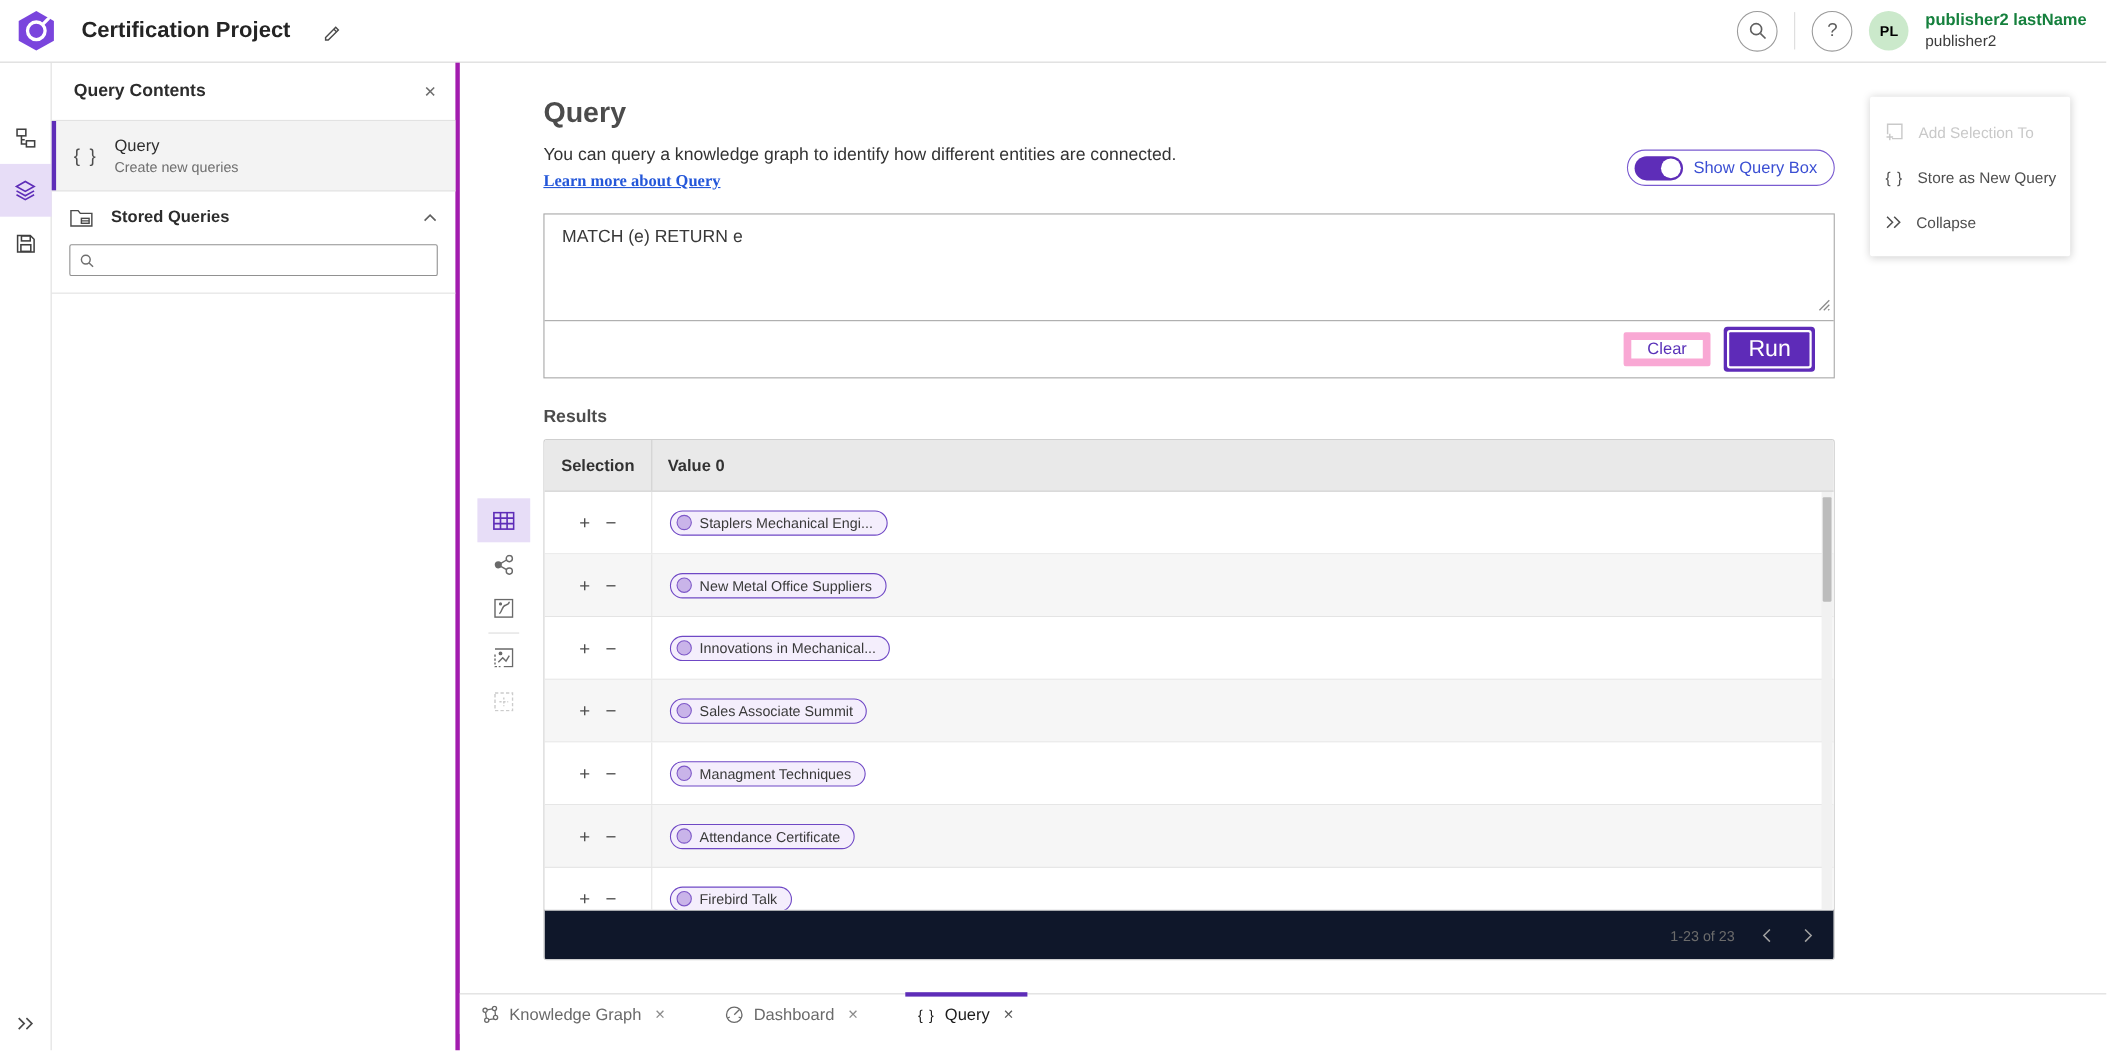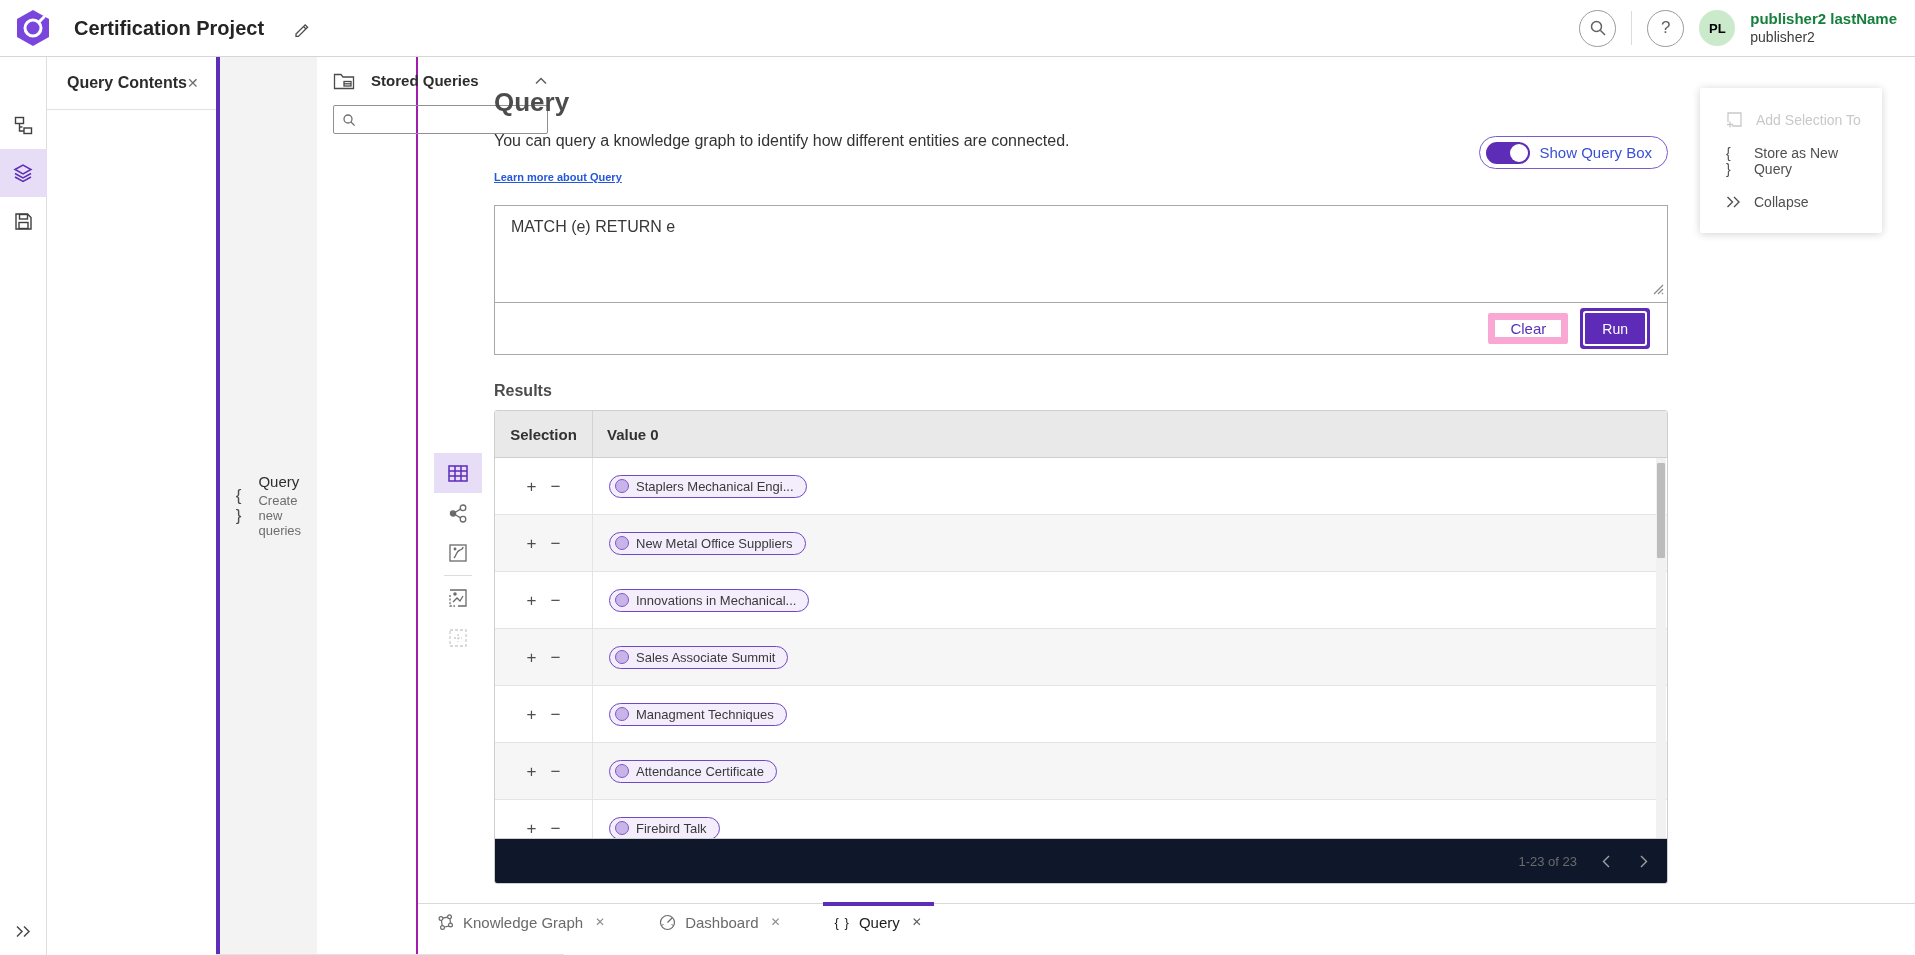--- a/index.html
+++ b/index.html
@@ -22,21 +22,21 @@
 
   
   .shell { position:absolute; top:57px; left:0; right:0; bottom:0; display:flex; }
 
   .rail { width:47px; flex:none; border-right:1px solid #dedede; display:flex; flex-direction:column; align-items:center; padding-top:44px; }
   .rail-item { width:47px; height:48px; display:flex; align-items:center; justify-content:center; color:#3f3f3f; cursor:pointer; }
   .rail-item.selected { background:#e7ddf7; color:#5e2db8; }
   .rail-expand { margin-top:auto; margin-bottom:13px; color:#4a4a4a; cursor:pointer; }
 
   
-  .panel { width:371px; flex:none; border-right:2px solid #a21caf; display:flex; flex-direction:row; }
+  .panel { width:371px; flex:none; border-right:4px solid #a21caf; display:flex; flex-direction:column; }
   .panel-header { height:53px; flex:none; display:flex; align-items:center; justify-content:space-between; padding:0 17px 0 20px; border-bottom:1px solid #e2e2e2; }
   .panel-title { font-size:16px; font-weight:700; color:#2c2c2c; }
   .close-x { color:#6e6e6e; font-size:14px; cursor:pointer; }
   .panel-item { position:relative; display:flex; align-items:center; gap:15px; padding:14px 16px 14px 20px; background:#f3f3f3; border-bottom:1px solid #e2e2e2; cursor:pointer; }
   .panel-item::before { content:""; position:absolute; left:0; top:0; bottom:0; width:4px; background:#5e2db8; }
   .braces-lg { font-size:17px; color:#4d4d4d; letter-spacing:2px; }
   .pi-title { font-size:15px; color:#2e2e2e; }
   .pi-sub { font-size:13px; color:#6e6e6e; margin-top:3px; }
   .stored-section { border-bottom:1px solid #e2e2e2; padding-bottom:15px; }
   .stored-row { display:flex; align-items:center; gap:16px; padding:14px 17px 12px 16px; cursor:pointer; }
@@ -44,32 +44,32 @@
   .stored-chevron { margin-left:auto; color:#5f5f5f; display:flex; }
   .search-box { margin:3px 16px 0; height:29px; border:1px solid #919191; border-radius:2px; display:flex; align-items:center; gap:7px; padding:0 8px; color:#6e6e6e; }
   .search-box input { border:none; outline:none; flex:1; font-size:13px; font-family:inherit; background:transparent; }
 
   
   .main { flex:1; position:relative; overflow:hidden; }
   .content { margin-left:76px; width:1174px; }
   .h-query { margin-top:30px; font-size:26px; font-weight:700; color:#4c4c4c; }
   .desc-row { display:flex; justify-content:space-between; align-items:flex-start; margin-top:14px; }
   .desc { font-size:16px; color:#333; }
-  .learn-link { display:inline-block; margin-top:21px; font-size:11px; font-weight:700; color:#2457d9; text-decoration:underline; cursor:pointer; }
+  .learn-link { display:inline-block; margin-top:7px; font-size:15px; font-weight:700; color:#2457d9; text-decoration:underline; cursor:pointer;font-family:Liberation Serif, serif; }
   .sqb-pill { margin-top:4px; height:33px; border:1px solid #7a5bd0; border-radius:17px; display:flex; align-items:center; gap:9px; padding:0 15px 0 6px; color:#3b4fd3; font-size:15px; background:#fff; cursor:pointer; flex:none; }
   .toggle { width:44px; height:22px; border-radius:11px; background:#5e2db8; position:relative; }
   .toggle-knob { position:absolute; top:2px; right:2px; width:18px; height:18px; border-radius:50%; background:#fff; }
 
   .query-wrap { margin-top:20px; border:1px solid #a8a8a8; }
   .query-text-area { position:relative; border-bottom:1px solid #a8a8a8; }
   .query-text-area textarea { display:block; width:100%; height:96px; border:none; outline:none; resize:none; padding:12px 16px; font-size:16px; color:#383838; font-family:inherit; background:transparent; }
   .resize-handle { position:absolute; right:3px; bottom:3px; color:#8a8a8a; cursor:nwse-resize; }
   .query-actions { height:51px; display:flex; align-items:center; justify-content:flex-end; gap:17px; padding-right:17px; }
   .btn-clear { height:31px; padding:0 15px; background:#fff; border:7px solid #f9a8d4; color:#5830b8; font-size:15px; font-family:inherit; border-radius:2px; cursor:pointer; }
-  .btn-run { height:31px; padding:4px 17px; background:#5e2bb8; border:none; color:#fff; font-size:14px; font-family:inherit; border-radius:1px; box-shadow:0 0 0 2px #fff, 0 0 0 5px #5e2bb8; margin-right:5px; cursor:pointer; }
+  .btn-run { height:31px; padding:4px 17px; background:#5e2bb8; border:none; color:#fff; font-size:21px; font-family:inherit; border-radius:1px; box-shadow:0 0 0 2px #fff, 0 0 0 5px #5e2bb8; margin-right:5px; cursor:pointer; }
 
   .h-results { margin-top:27px; font-size:16px; font-weight:700; color:#4c4c4c; }
 
   
   .view-strip { position:absolute; left:16px; top:396px; width:48px; }
   .vs-item { width:48px; height:40px; display:flex; align-items:center; justify-content:center; color:#6a6a6a; cursor:pointer; }
   .vs-item.selected { background:#e7ddf7; color:#5e2db8; }
   .vs-item.disabled { color:#cccccc; cursor:default; }
   .vs-divider { height:1px; background:#dcdcdc; margin:2px 10px; }
 
@@ -86,21 +86,21 @@
   .td-val { flex:1; display:flex; align-items:center; padding-left:16px; }
   .pill { height:23px; border:1px solid #6f48c5; border-radius:12px; background:#f4eefc; display:inline-flex; align-items:center; gap:7px; padding:0 12px 0 5px; font-size:13px; color:#3a3a3a; cursor:pointer; white-space:nowrap; }
   .pill-dot { width:14px; height:14px; border-radius:50%; background:#c9b4e9; border:1px solid #7e58c8; flex:none; }
   .v-scrollbar { position:absolute; top:0; bottom:0; right:1px; width:10px; background:#f1f1f1; }
   .v-thumb { margin:5px 1px 0; height:95px; background:#bcbcbc; border-radius:1px; cursor:pointer; }
   .tfoot { height:45px; border-top:1px solid #cfcfcf; display:flex; align-items:center; justify-content:flex-end; gap:20px; padding-right:14px; background:#0f172a; }
   .pg-label { font-size:13px; color:#6b6b6b; }
   .pg-btn { color:#a0a0a0; display:flex; cursor:pointer; padding:0 5px; }
 
   
-  .context-menu { position:absolute; top:88px; left:1700px; width:182px; background:#fff; box-shadow:0 1px 8px rgba(0,0,0,0.18); border-radius:2px; padding:11px 12px; }
+  .context-menu { position:absolute; top:88px; left:1700px; width:182px; background:#fff; box-shadow:0 1px 8px rgba(0,0,0,0.18); border-radius:2px; padding:11px 0; }
   .cm-item { height:41px; display:flex; align-items:center; gap:13px; padding-left:14px; font-size:14px; color:#4f4f4f; cursor:pointer; }
   .cm-item.disabled { color:#c9c9c9; cursor:default; }
   .cm-braces { font-size:14px; letter-spacing:1px; }
 
   
   .tabbar { position:absolute; left:418px; right:0; bottom:15px; height:37px; border-top:1px solid #d9d9d9; background:#fff; display:flex; align-items:stretch; padding-left:7px; }
   .tab { position:relative; display:flex; align-items:center; gap:9px; padding:0 12px; margin-right:30px; color:#6a6a6a; font-size:15px; cursor:pointer; }
   .tab .tab-close { font-size:12px; color:#8c8c8c; margin-left:3px; cursor:pointer; }
   .tab.active { color:#1c1c1c; }
   .tab.active .tab-close { color:#5a5a5a; }

